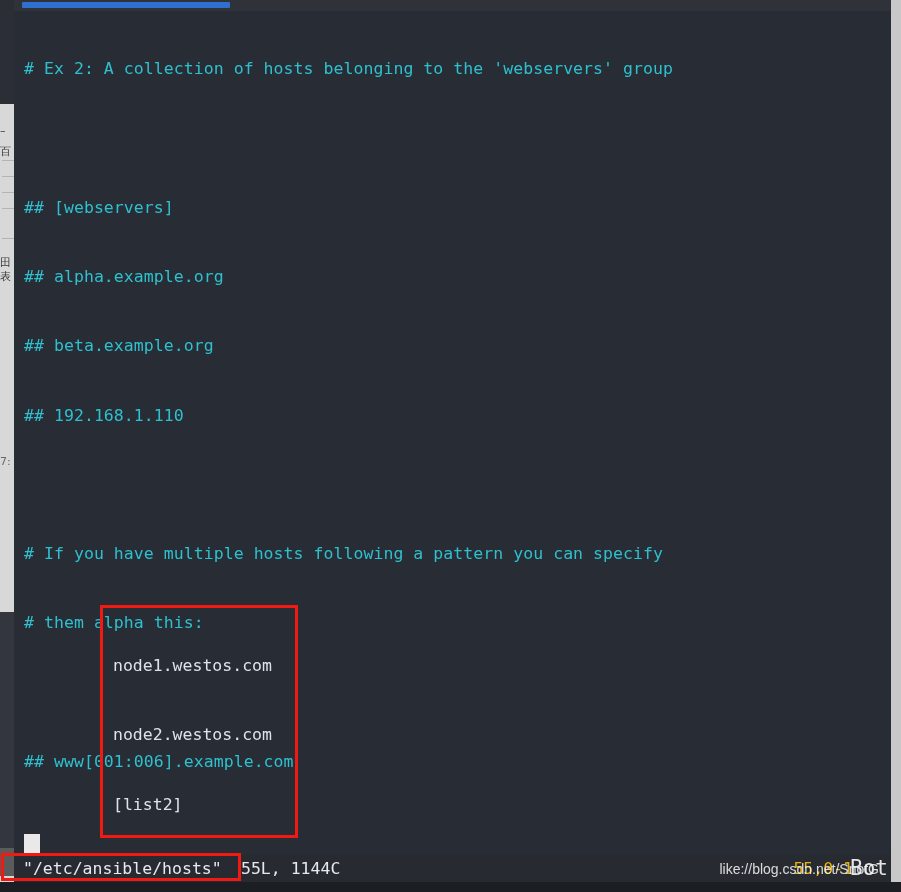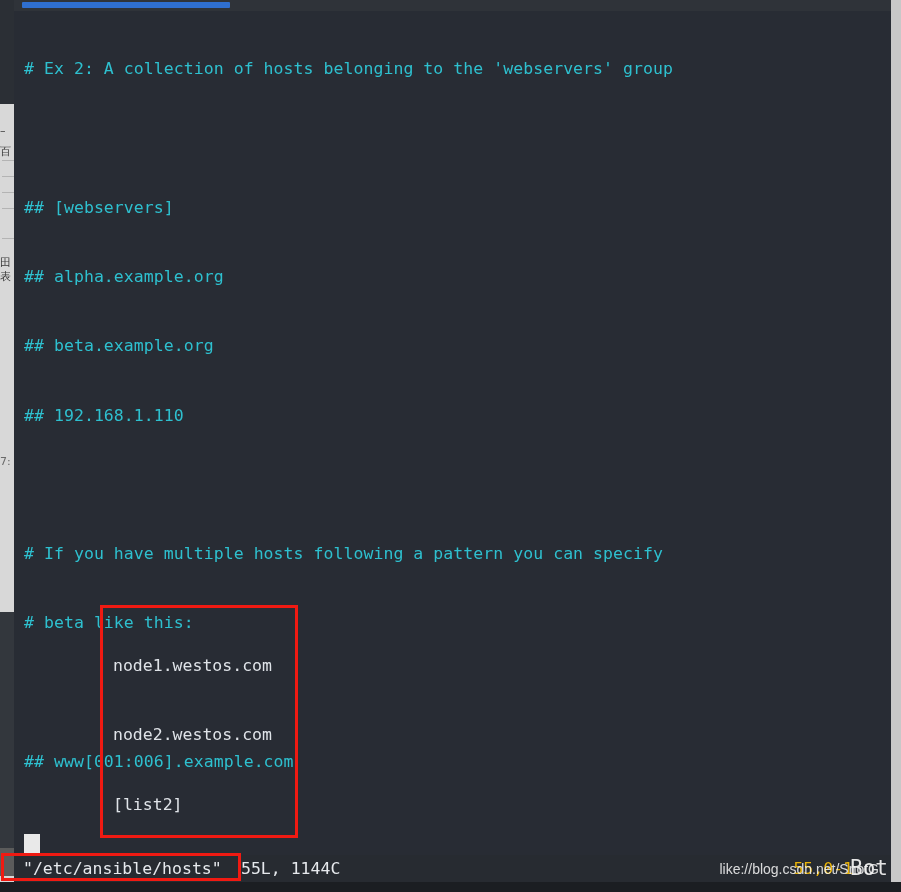--- a/index.html
+++ b/index.html
@@ -267,21 +267,21 @@
 
     <div class="code">
       <div class="line"># Ex 2: A collection of hosts belonging to the 'webservers' group</div>
       <div class="line blank"></div>
       <div class="line">## [webservers]</div>
       <div class="line">## alpha.example.org</div>
       <div class="line">## beta.example.org</div>
       <div class="line">## 192.168.1.110</div>
       <div class="line blank"></div>
       <div class="line"># If you have multiple hosts following a pattern you can specify</div>
-      <div class="line"># beta like this:</div>
+      <div class="line"># them alpha this:</div>
       <div class="line blank"></div>
       <div class="line">## www[001:006].example.com</div>
       <div class="line blank"></div>
       
       
       
       
       
       
       

